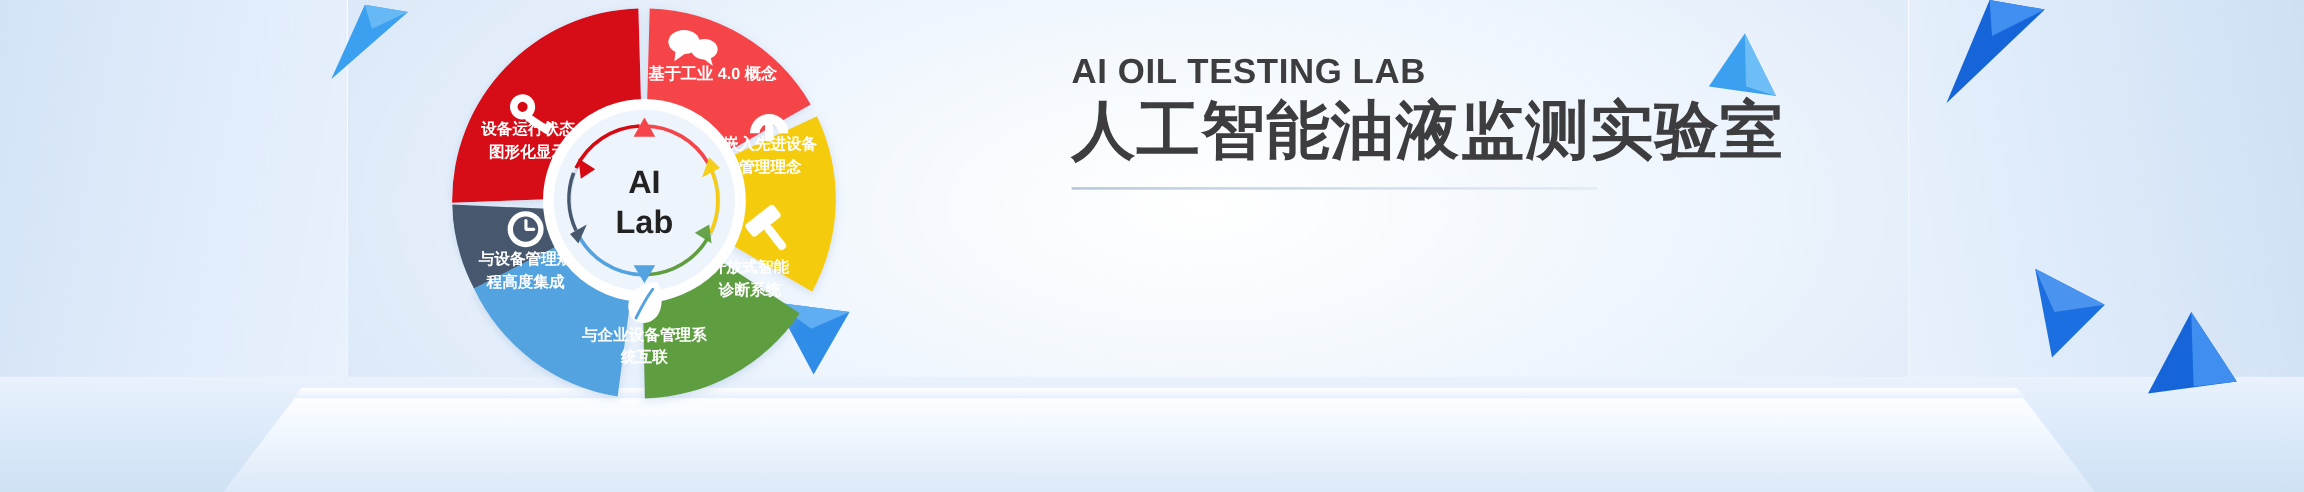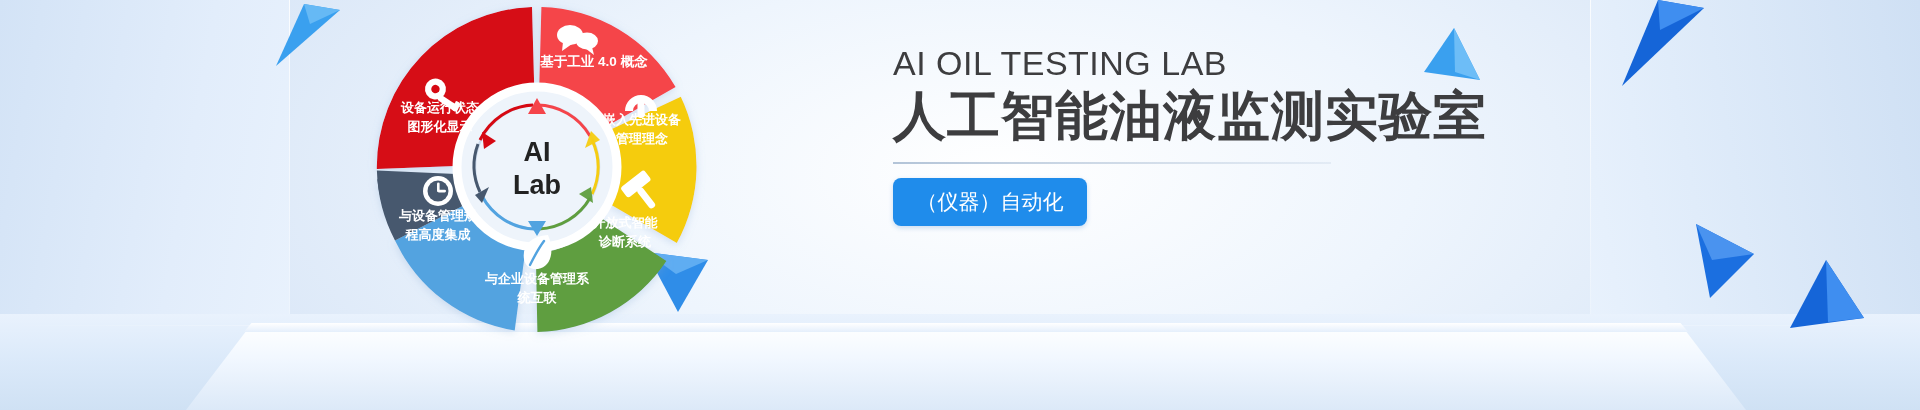--- a/index.html
+++ b/index.html
@@ -59,21 +59,21 @@
   .wheel{
     position:absolute;left:372px;top:2px;width:330px;height:330px;
   }
   .wheel svg{display:block;overflow:visible;}
 
   
   .content{
     position:absolute;left:893px;top:44px;width:640px;
   }
   .title-en{
-    font-size:34px;font-weight:normal;color:#3d3d3f;letter-spacing:.5px;
+    font-size:29px;font-weight:bold;color:#3d3d3f;letter-spacing:.5px;
     line-height:1.12;margin:0;white-space:nowrap;
   }
   .title-cn{
     font-size:53px;font-weight:bold;color:#3d3d3f;letter-spacing:1px;
     line-height:1.2;margin:2px 0 0 0;white-space:nowrap;
   }
   .divider{
     width:438px;height:2px;margin-top:14px;
     background:linear-gradient(90deg,rgba(120,150,185,.55),rgba(120,150,185,.12));
   }
@@ -249,17 +249,16 @@
       </g>
     </svg>
   </div>
 
   <div class="content">
     <h1 class="title-en">AI OIL TESTING LAB</h1>
     <h2 class="title-cn">人工智能油液监测实验室</h2>
     <div class="divider"></div>
 
     <div class="badges">
-      <div class="badge">（仪器）自动化</div>
     </div>
   </div>
 
 </div>
 
 </body></html>

